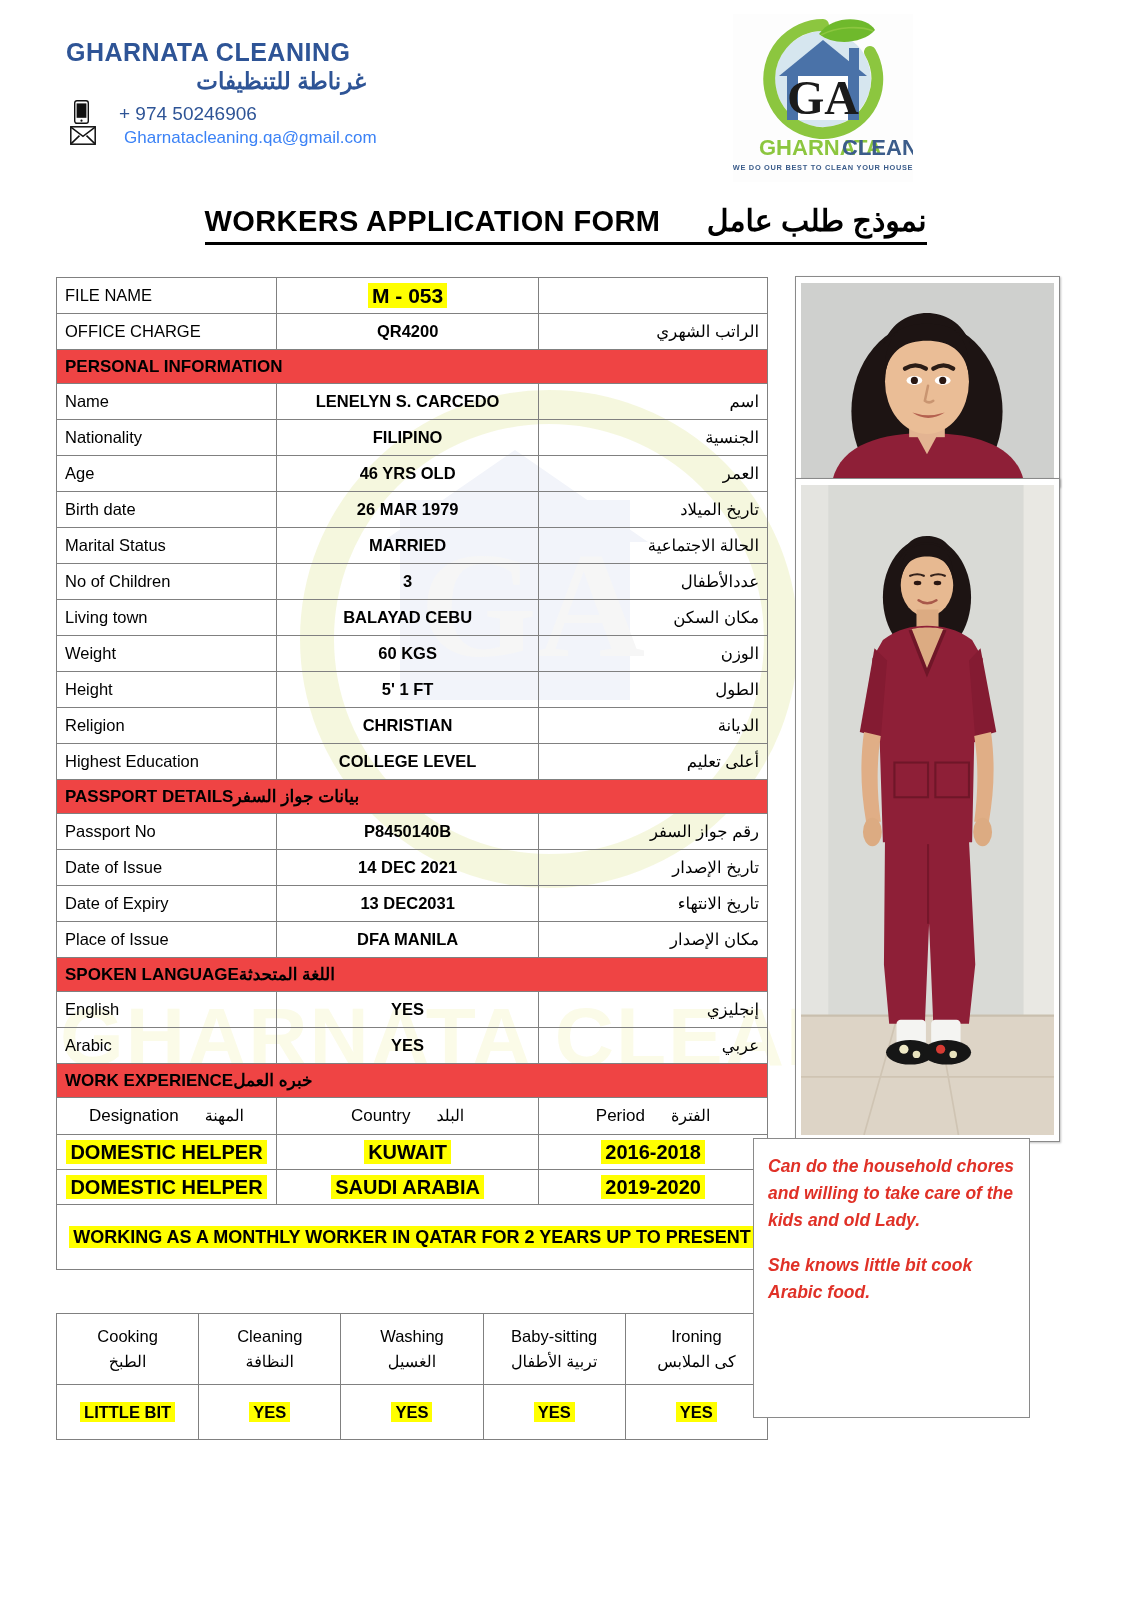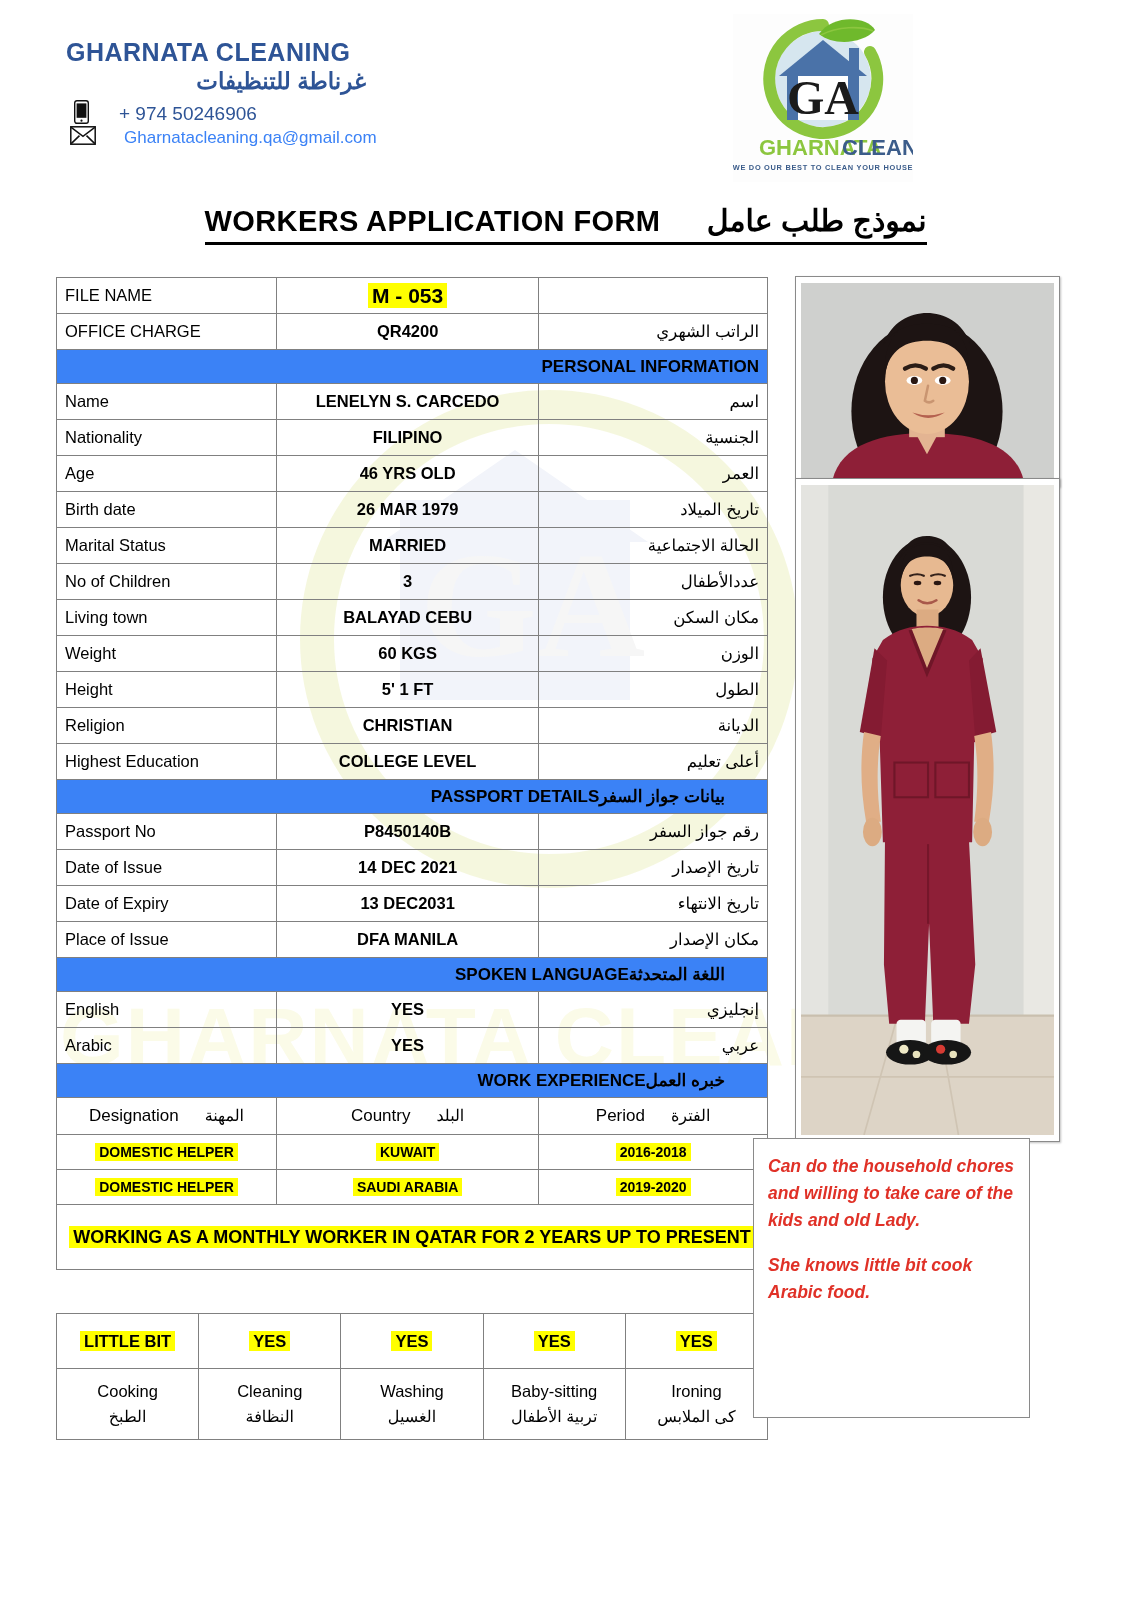--- a/index.html
+++ b/index.html
@@ -83,30 +83,30 @@
     height:35px;
     padding:0 8px;
     font-size:16.5px;
     vertical-align:middle;
     background:transparent;
   }
   .c-label{width:212px;text-align:left;}
   .c-value{width:270px;text-align:center;font-weight:bold;}
   .c-ar{width:230px;text-align:right;direction:rtl;font-size:17px;}
   .sec-head td{
-    background:#3b82f6;text-align:right;font-weight:bold;font-size:17px;height:33px;
+    background:#ef4444;text-align:left;font-weight:bold;font-size:17px;height:33px;
   }
   .sec-head .ar{font-weight:bold;margin-right:34px;}
   .hl{background:#ffff00;padding:1px 4px;}
   .filename .hl{font-size:21px;font-weight:bold;}
 
   
   .we-head td{text-align:center;font-weight:normal;font-size:17px;height:36px;}
   .we-head .ar{margin-left:26px;font-size:16px;}
-  .we-row td{text-align:center;font-weight:bold;font-size:14px;height:34px;}
+  .we-row td{text-align:center;font-weight:bold;font-size:20px;height:34px;}
   .we-note td{text-align:center;font-weight:bold;font-size:18px;height:56px;line-height:28px;padding:4px 10px;}
 
   
   .skills-table{
     position:absolute;left:56px;top:1313px;width:712px;
     border-collapse:collapse;z-index:2;
   }
   .skills-table td{
     border:1px solid #808080;width:20%;text-align:center;
     font-size:16.5px;padding:6px 2px;background:transparent;
@@ -331,32 +331,32 @@
         </tr>
         <tr class="we-note">
           <td colspan="3"><span class="hl">WORKING AS A MONTHLY WORKER IN QATAR FOR 2 YEARS UP TO PRESENT</span></td>
         </tr>
       </tbody>
   </table>
 
   <table class="skills-table">
     <tbody id="skills-tbody">
         <tr>
+          <td class="sk-head"><span>Cooking</span><span class="ar">الطبخ</span></td>
+          <td class="sk-head"><span>Cleaning</span><span class="ar">النظافة</span></td>
+          <td class="sk-head"><span>Washing</span><span class="ar">الغسيل</span></td>
+          <td class="sk-head"><span>Baby-sitting</span><span class="ar">تربية الأطفال</span></td>
+          <td class="sk-head"><span>Ironing</span><span class="ar">كى الملابس</span></td>
+        </tr>
+        <tr>
           <td class="sk-val"><span class="hl">LITTLE BIT</span></td>
           <td class="sk-val"><span class="hl">YES</span></td>
           <td class="sk-val"><span class="hl">YES</span></td>
           <td class="sk-val"><span class="hl">YES</span></td>
           <td class="sk-val"><span class="hl">YES</span></td>
-        </tr>
-        <tr>
-          <td class="sk-head"><span>Cooking</span><span class="ar">الطبخ</span></td>
-          <td class="sk-head"><span>Cleaning</span><span class="ar">النظافة</span></td>
-          <td class="sk-head"><span>Washing</span><span class="ar">الغسيل</span></td>
-          <td class="sk-head"><span>Baby-sitting</span><span class="ar">تربية الأطفال</span></td>
-          <td class="sk-head"><span>Ironing</span><span class="ar">كى الملابس</span></td>
         </tr>
       </tbody>
   </table>
 
   <div class="photo-box" id="photo-head">
     <div class="ph-inner">
       <svg width="100%" height="100%" viewBox="0 0 241 184" preserveAspectRatio="none">
         <rect width="241" height="184" fill="#c9cbc9"></rect>
         <rect x="0" y="0" width="241" height="184" fill="#cfd0ce"></rect>
 

